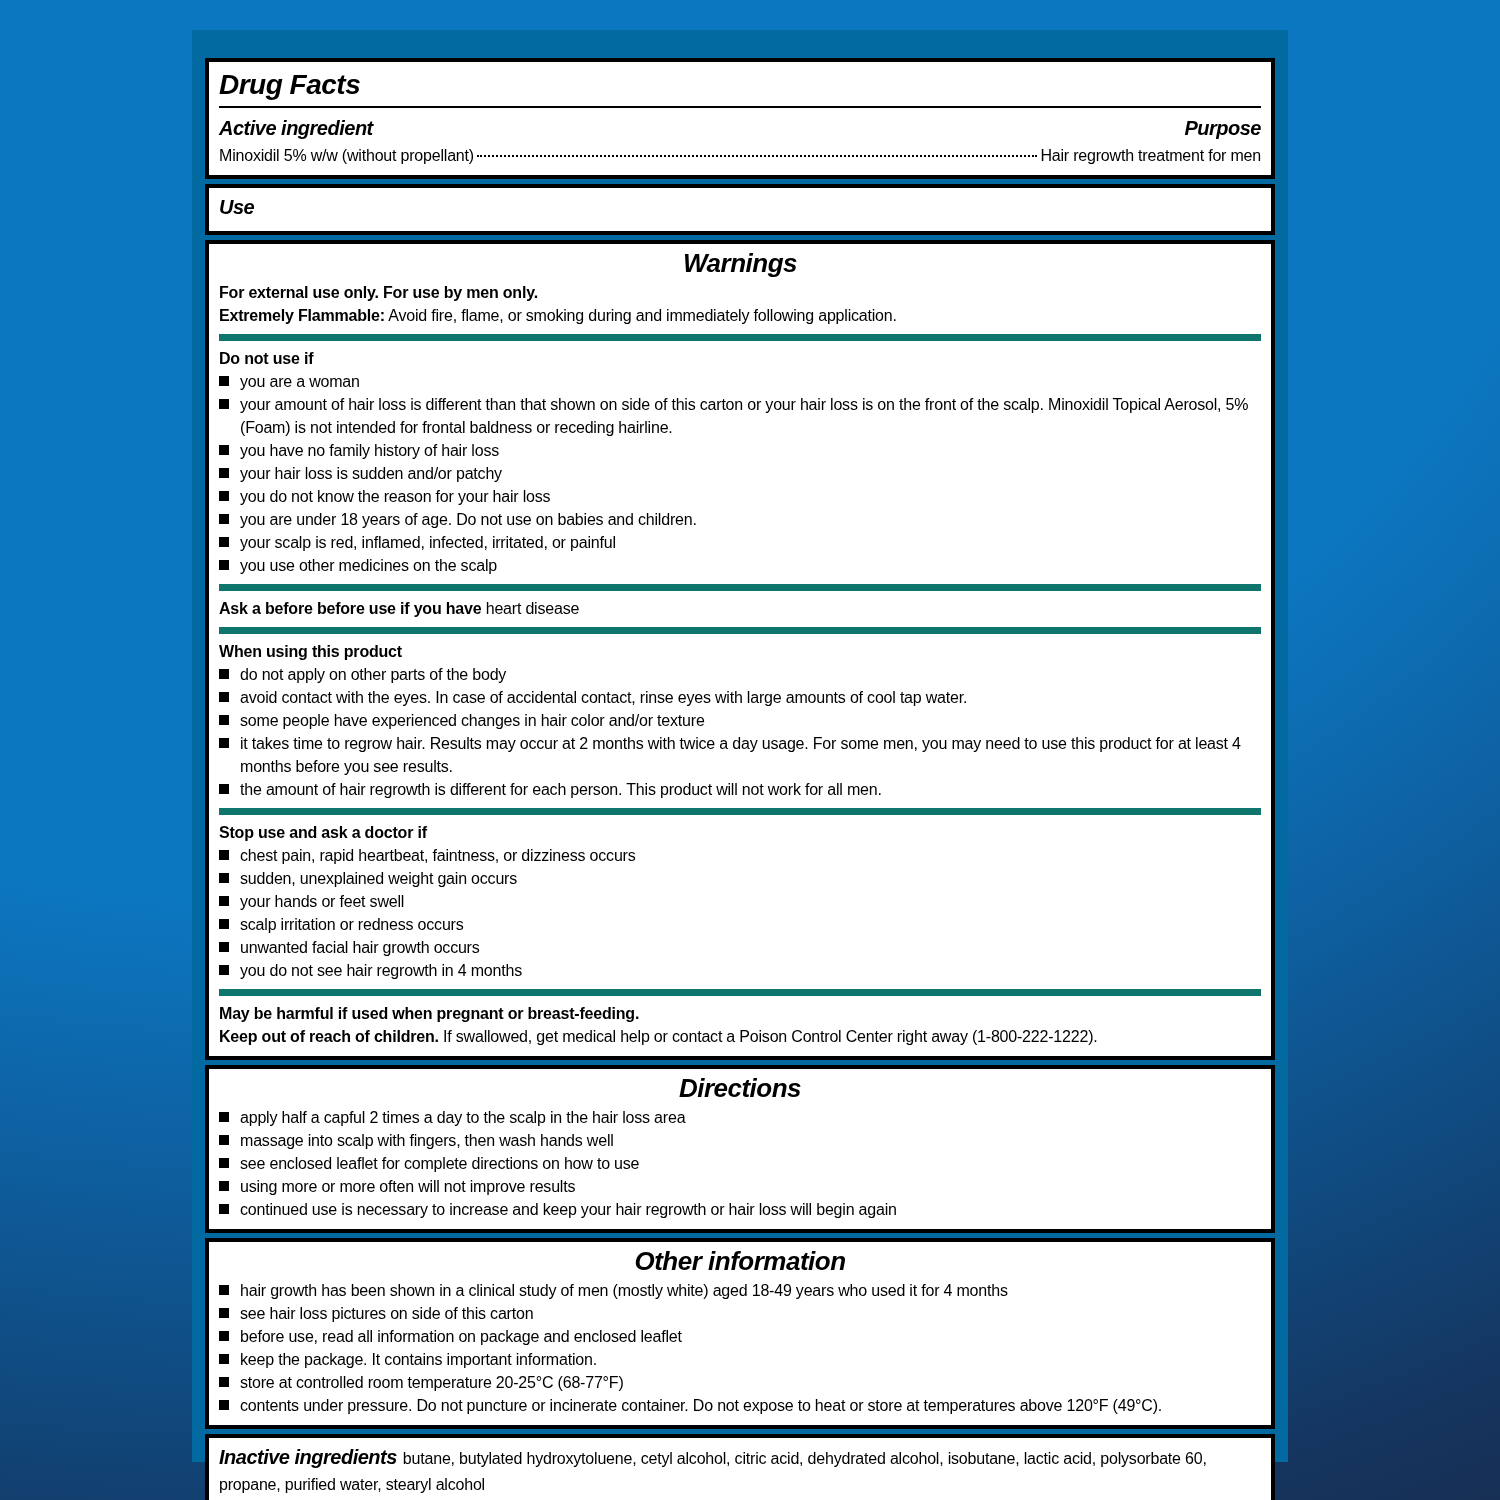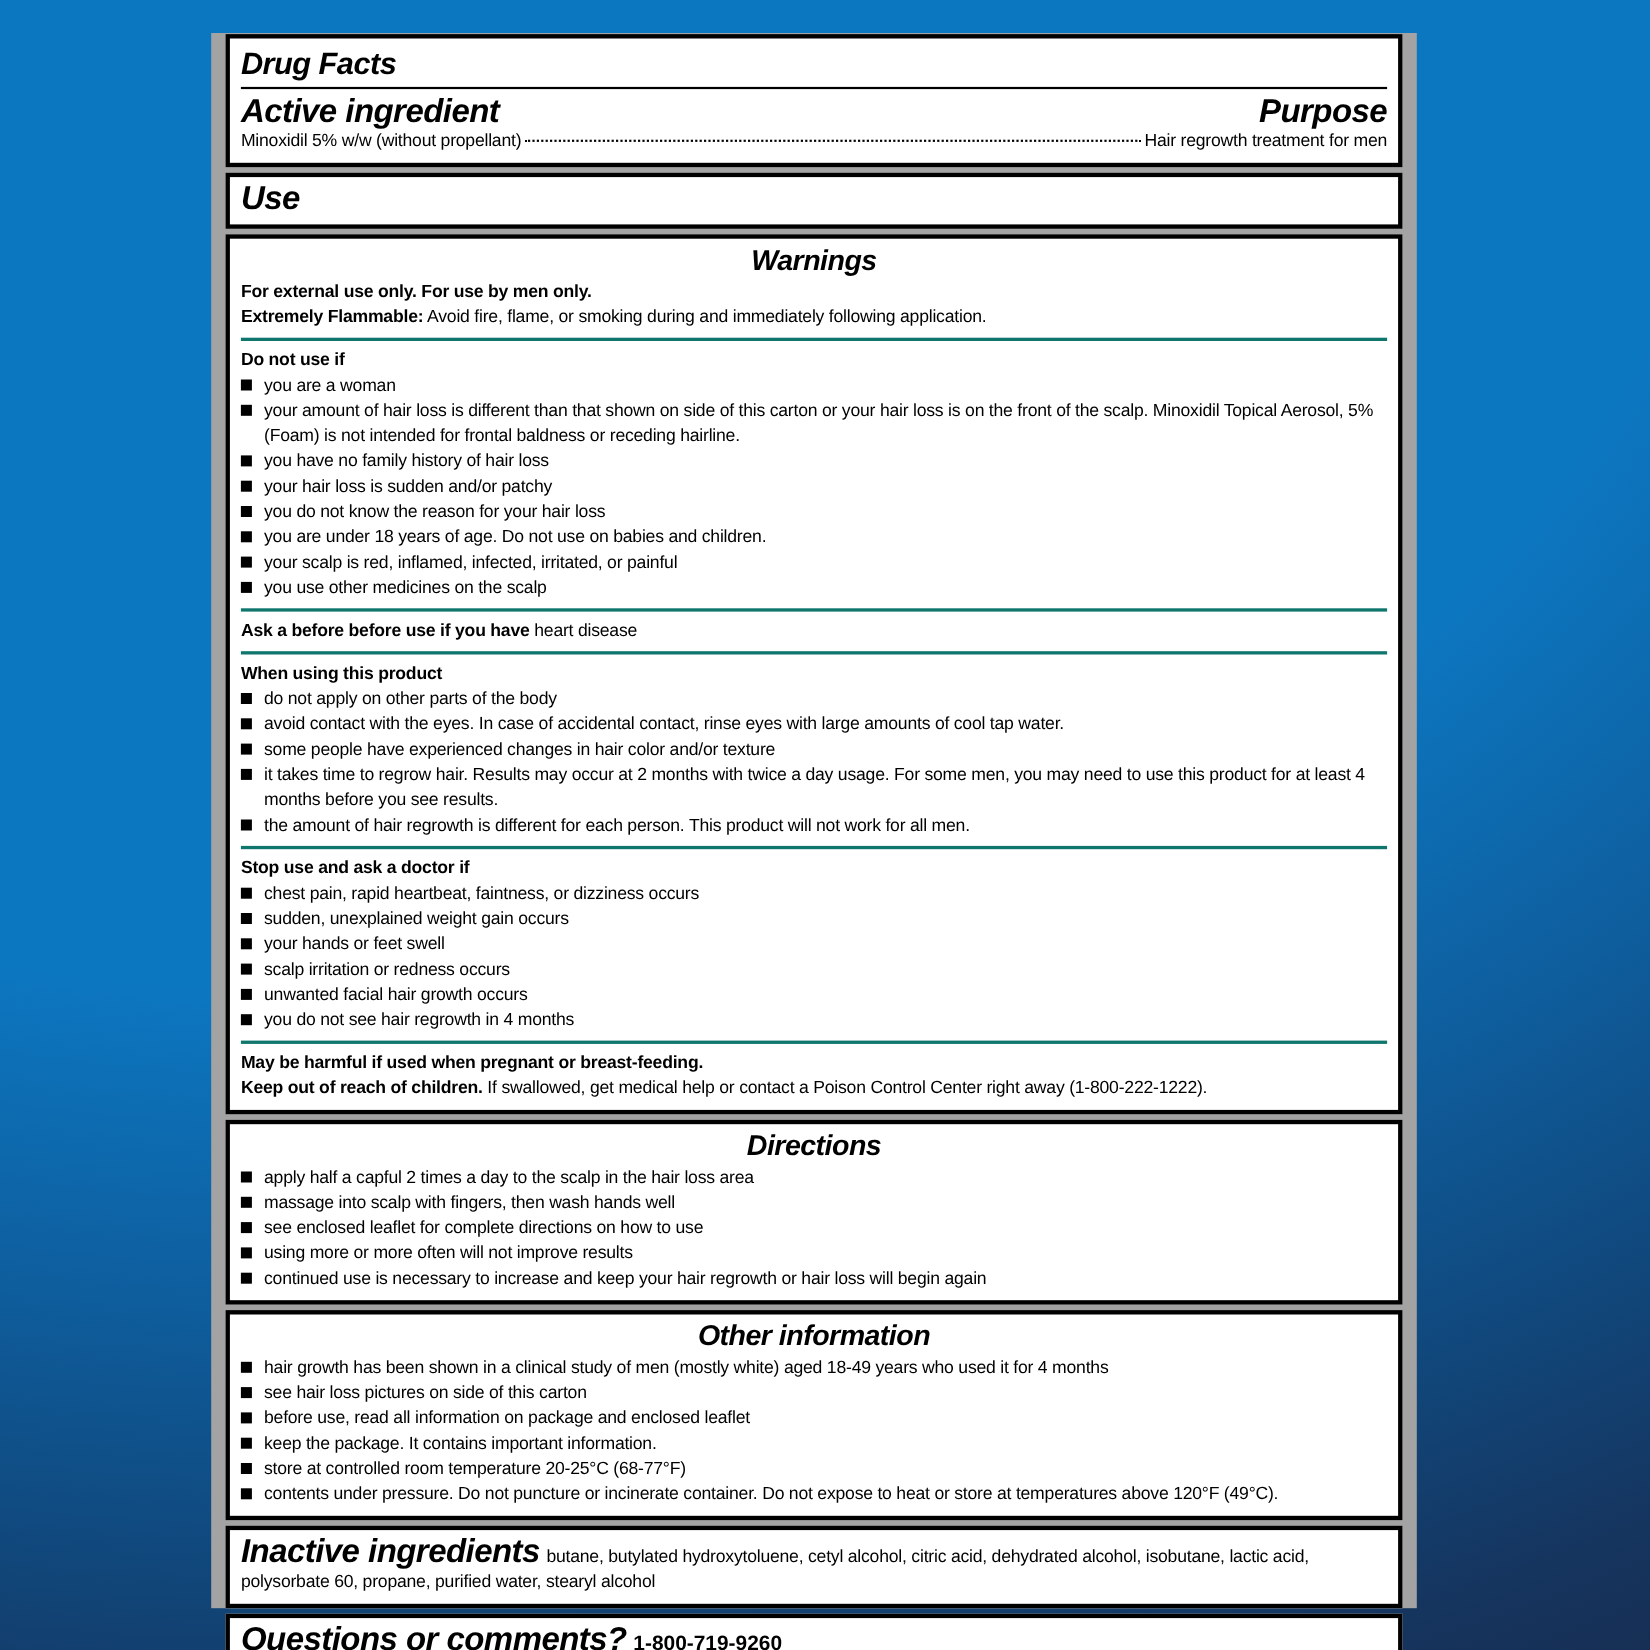--- a/index.html
+++ b/index.html
@@ -7,51 +7,51 @@
   body {
     width: 1500px; height: 1500px; position: relative; overflow: hidden;
     background: radial-gradient(170% 120% at 20% 0%,
       #0c77c1 0%, #0c77c1 50%, #0e5f9f 65%, #10497e 78%, #15355f 90%, #182a4c 100%);
     font-family: "Liberation Sans", sans-serif;
     color: #000;
     letter-spacing: -0.2px;
   }
   .panel {
     position: absolute; left: 192px; top: 30px; width: 1096px; height: 1432px;
-    background: #a3a3a3; padding: 1px 13px;
+    background: #0369a1; padding: 28px 13px;
   }
   .box {
     border: 4px solid #000;
     padding: 4px 10px 8px 10px;
     margin-bottom: 5px;
     background: #fff;
   }
   .body-text { font-size: 16px; line-height: 23px; margin: 0; }
   b, .bold { font-weight: bold; }
   h1.doc-title {
     margin: 2px 0 0 0;
     font-size: 28px; line-height: 34px;
     font-style: italic; font-weight: bold; letter-spacing: -0.5px;
   }
   .sec-heading {
     margin: 0 0 2px 0;
     font-size: 26px; line-height: 31px;
     font-style: italic; font-weight: bold; letter-spacing: -0.5px; text-align: center;
   }
   .h-inline {
-    font-size: 30px; line-height: 31px;
+    font-size: 20px; line-height: 31px;
     font-style: italic; font-weight: bold; letter-spacing: -0.5px;
     margin-right: 6px;
   }
   hr.thin { border: 0; border-top: 2px solid #000; margin: 4px 0 5px 0; }
   .two-col { display: flex; justify-content: space-between; align-items: baseline; }
   .leader-row { display: flex; align-items: baseline; font-size: 16px; line-height: 23px; }
   .leader { flex: 1; border-bottom: 2px dotted #000; margin: 0 3px; transform: translateY(-4px); }
   .inline-heading-row { display: flex; align-items: baseline; gap: 0; justify-content: space-between; }
-  .sub { border-top: 3px solid #0f766e; margin-top: 7px; padding-top: 6px; }
+  .sub { border-top: 7px solid #0f766e; margin-top: 7px; padding-top: 6px; }
   ul.bullets { list-style: none; margin: 0; padding: 0; }
   ul.bullets li {
     position: relative; padding-left: 21px;
     font-size: 16px; line-height: 23px;
   }
   ul.bullets li::before {
     content: ""; position: absolute; left: 0; top: 6px;
     width: 10px; height: 10px; background: #000;
   }
   .phone { font-weight: bold; font-style: normal; font-size: 19px; letter-spacing: 0; }

